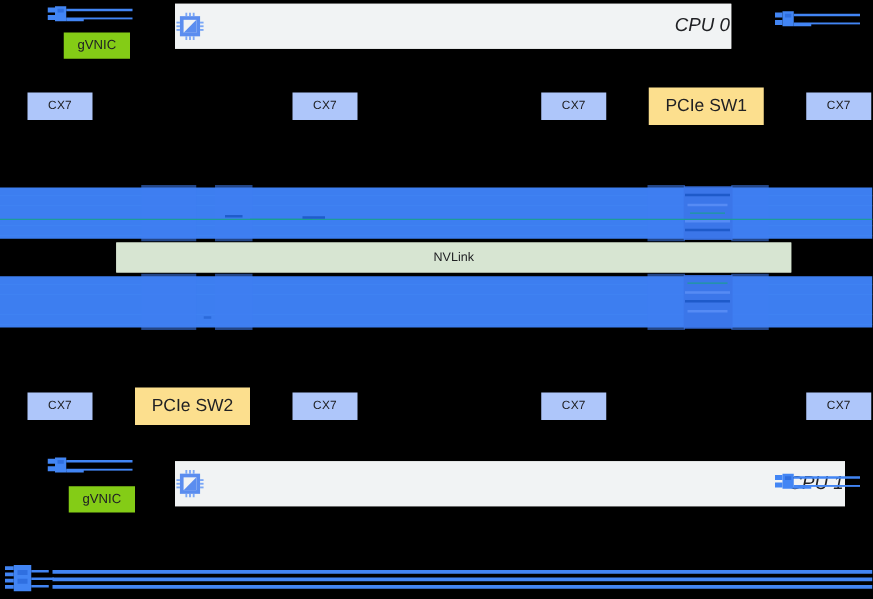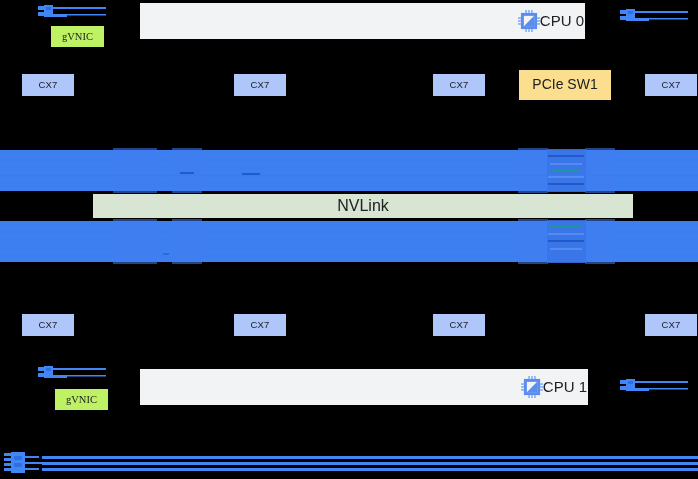--- a/index.html
+++ b/index.html
@@ -14,34 +14,34 @@
   
   .node{
     position:absolute;box-sizing:border-box;
     display:flex;align-items:center;justify-content:center;
     text-align:center;line-height:1.1;
     white-space:nowrap;
   }
   .cpu-box{
     background:#f1f3f4;border:1px solid #f1f3f4;
     font-size:15px;color:#202124;
-    justify-content:flex-end;
+    justify-content:space-between;font-style:italic;
   }
   .cx7{
     background:#aec6fa;font-size:9.5px;color:#202124;letter-spacing:.2px;
   }
   .gvnic{
-    background:#bef264;font-size:10.5px;color:#202124;font-family:Liberation Serif, serif;
+    background:#84cc16;font-size:10.5px;color:#202124;
   }
   .pcie{
     background:#fcdf8e;font-size:14px;color:#202124;
   }
   .nvlink{
     background:#d7e5d2;border:1px solid #d7e5d2;
-    font-size:16px;color:#202124;
+    font-size:10px;color:#202124;
   }
 
   
   .gpu-band{
     position:absolute;left:0;width:698px;
     background:#3d7ef0;
   }
   .gpu-band .band-row{
     position:absolute;left:0;width:698px;height:1px;background:#4285f4;opacity:.55;
   }
@@ -184,20 +184,23 @@
   <div class="dim-box" style="left:547px;top:220px;width:39px;height:43px;"></div>
   <div class="teal-line" style="left:550px;top:226px;width:32px;"></div>
   <div class="mid-line" style="left:548px;top:233px;width:36px;"></div>
   <div class="dark-line" style="left:548px;top:240px;width:36px;"></div>
   <div class="mid-line" style="left:550px;top:248px;width:32px;"></div>
   <div class="dark-line" style="left:163px;top:253px;width:6px;opacity:.5;"></div>
 
   <div class="node cx7" style="left:22px;top:314px;width:52px;height:22px;">
     <span>CX7</span>
   </div>
+  <div class="node pcie" style="left:108px;top:310px;width:92px;height:30px;">
+    <span>PCIe SW2</span>
+  </div>
   <div class="node cx7" style="left:234px;top:314px;width:52px;height:22px;">
     <span>CX7</span>
   </div>
 
   <div class="node cx7" style="left:433px;top:314px;width:52px;height:22px;">
     <span>CX7</span>
   </div>
   <div class="node cx7" style="left:645px;top:314px;width:52px;height:22px;">
     <span>CX7</span>
   </div>
@@ -210,21 +213,21 @@
       <rect x="8" y="3" width="5" height="3" fill="#2f6fe0"></rect>
       <rect x="15" y="3" width="53" height="2" fill="#4285f4"></rect>
       <rect x="15" y="10" width="53" height="1.5" fill="#4285f4"></rect>
       <rect x="15" y="11" width="14" height="2" fill="#4285f4"></rect>
     </svg>
   </div>
   <div class="node gvnic" style="left:55px;top:389px;width:53px;height:21px;">
     <span>gVNIC</span>
   </div>
 
-  <div class="node cpu-box" style="left:140px;top:369px;width:448px;height:36px;">
+  <div class="node cpu-box" style="left:140px;top:369px;width:536px;height:36px;">
     <span class="icon">
       <svg width="22" height="22" viewBox="0 0 24 24" aria-hidden="true">
         <g fill="#7aa7f7">
           <rect x="8" y="0" width="1.6" height="3.2"></rect>
             <rect x="11.2" y="0" width="1.6" height="3.2"></rect>
             <rect x="14.4" y="0" width="1.6" height="3.2"></rect>
           <rect x="8" y="20.8" width="1.6" height="3.2"></rect>
             <rect x="11.2" y="20.8" width="1.6" height="3.2"></rect>
             <rect x="14.4" y="20.8" width="1.6" height="3.2"></rect>
           <rect x="0" y="8" width="3.2" height="1.6"></rect>

